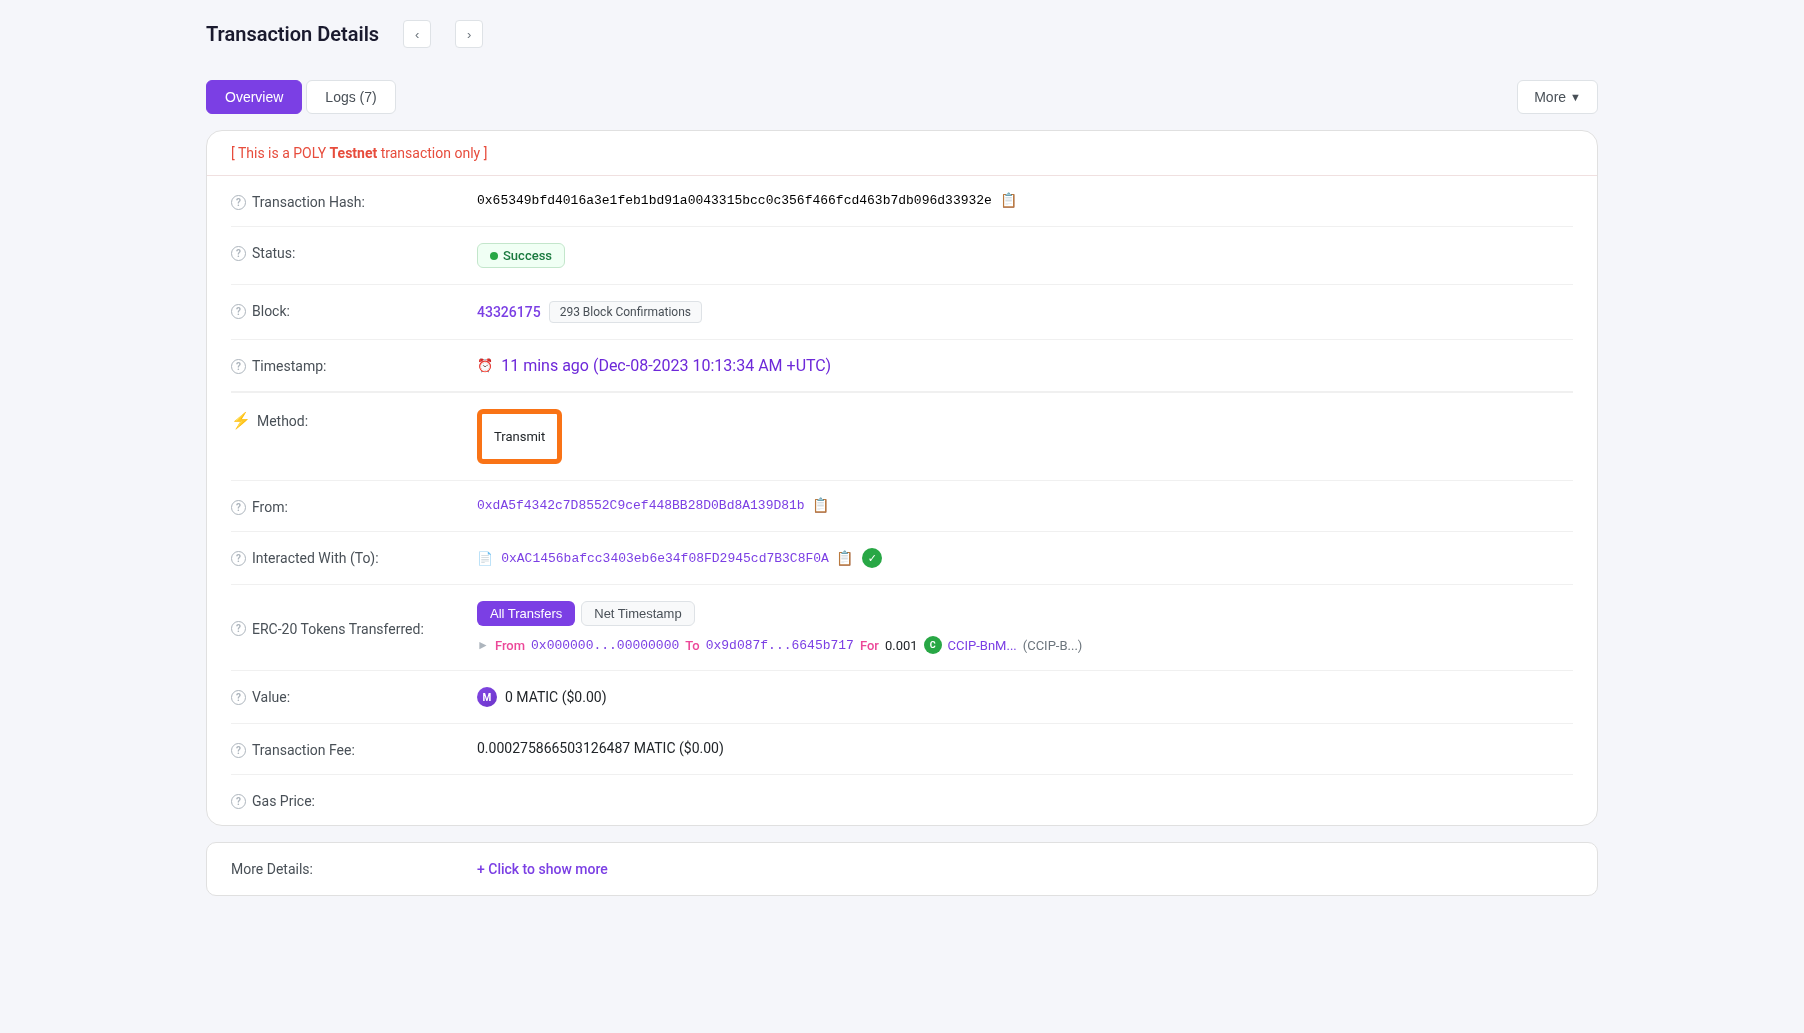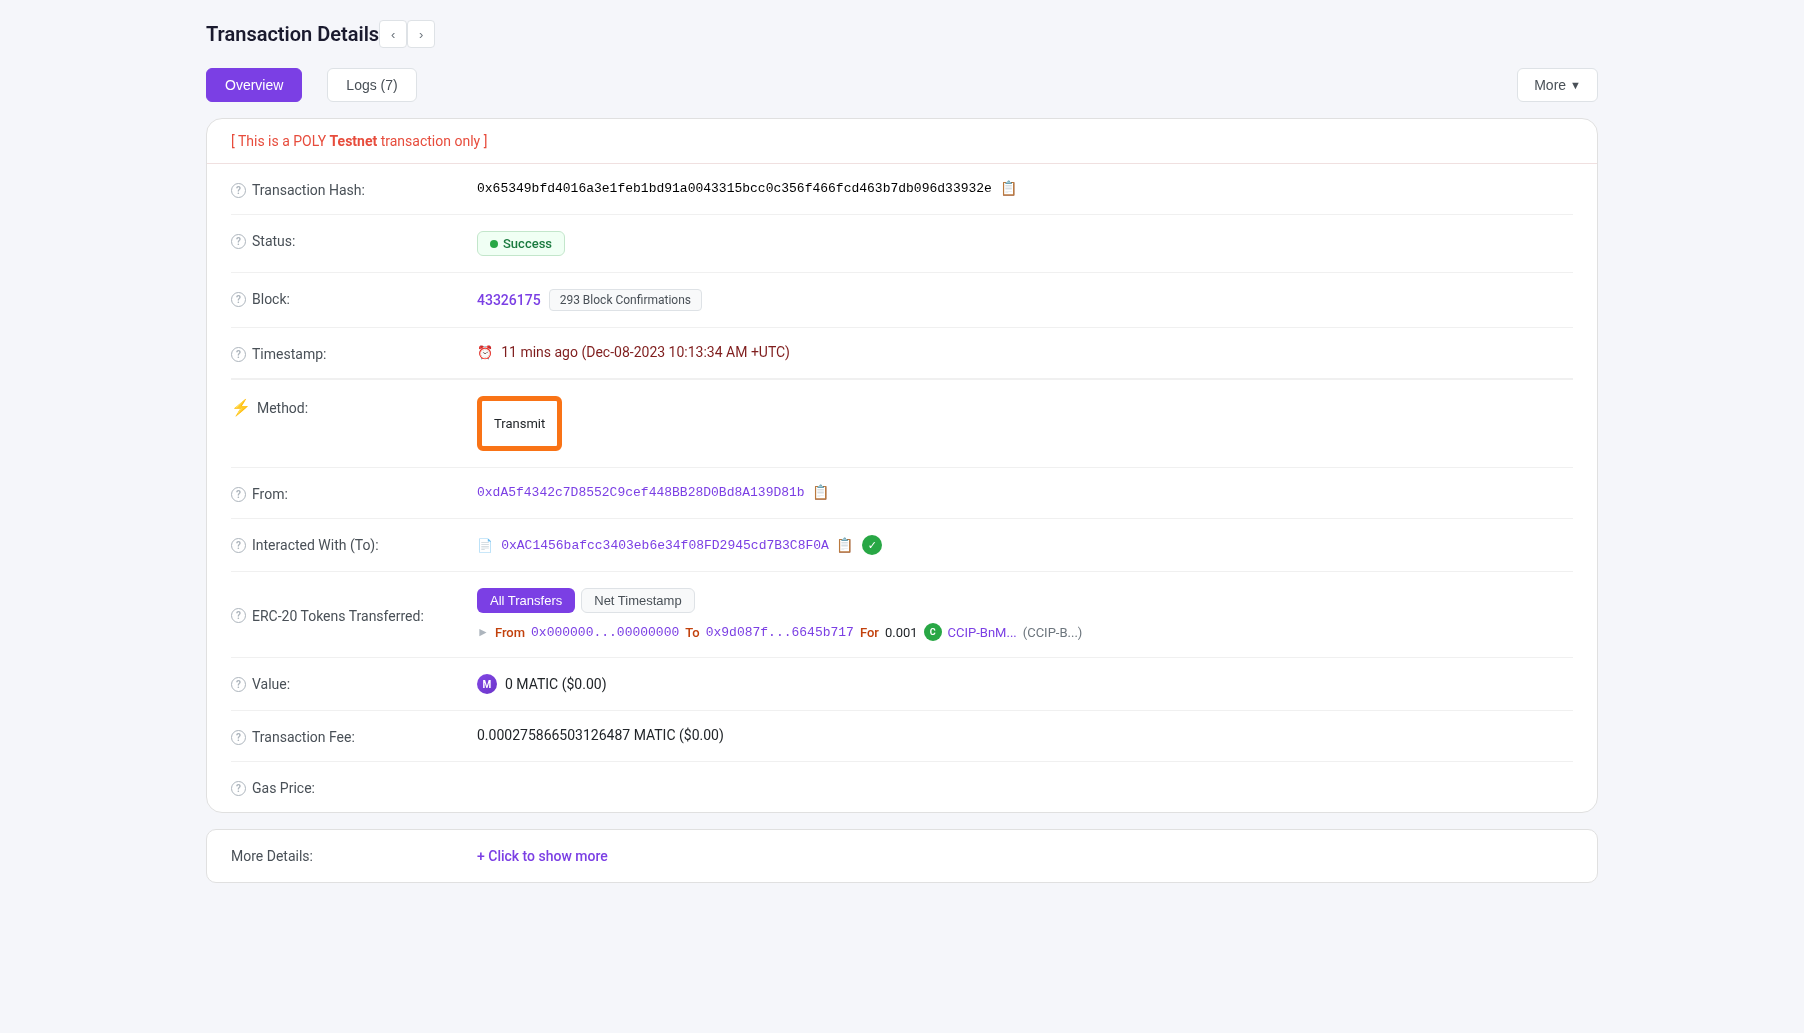--- a/index.html
+++ b/index.html
@@ -10,22 +10,22 @@
       font-size: 14px;
     }
     .page-wrapper {
       max-width: 1440px;
       margin: 0 auto;
       padding: 20px 24px;
     }
     .page-header {
       display: flex;
       align-items: center;
-      gap: 0;
-      margin-bottom: 20px;
+      gap: 24px;
+      margin-bottom: 32px;
     }
     .page-title {
       font-size: 20px;
       font-weight: 600;
       color: #1a1a2e;
     }
     .nav-btn {
       width: 28px;
       height: 28px;
       border: 1px solid #dee2e6;
@@ -40,21 +40,21 @@
     }
 
     .tabs-bar {
       display: flex;
       align-items: center;
       justify-content: space-between;
       margin-bottom: 16px;
     }
     .tabs-left {
       display: flex;
-      gap: 25px;
+      gap: 4px;
     }
     .tab-btn {
       padding: 8px 18px;
       border-radius: 6px;
       border: 1px solid #dee2e6;
       background: #fff;
       font-size: 14px;
       cursor: pointer;
       font-weight: 500;
       color: #495057;
@@ -209,22 +209,22 @@
       background: #fff;
       color: #212529;
     }
 
     .lightning-icon {
       color: #7b3fe4;
       font-size: 16px;
     }
 
     .timestamp-text {
-      font-size: 14px;
-      color: #7f1d1d;
+      font-size: 16px;
+      color: #6d28d9;
     }
     .clock-icon {
       color: #6c757d;
       font-size: 13px;
     }
 
     .verified-icon {
       width: 20px;
       height: 20px;
       border-radius: 50%;
@@ -270,21 +270,21 @@
       gap: 6px;
       font-size: 13px;
       margin-top: 10px;
       flex-wrap: wrap;
     }
     .transfer-arrow {
       color: #adb5bd;
       font-size: 12px;
     }
     .transfer-label {
-      color: #c2410c;
+      color: #ec4899;
       font-weight: 500;
     }
     .token-icon {
       width: 18px;
       height: 18px;
       border-radius: 50%;
       background: #28a745;
       display: inline-flex;
       align-items: center;
       justify-content: center;

